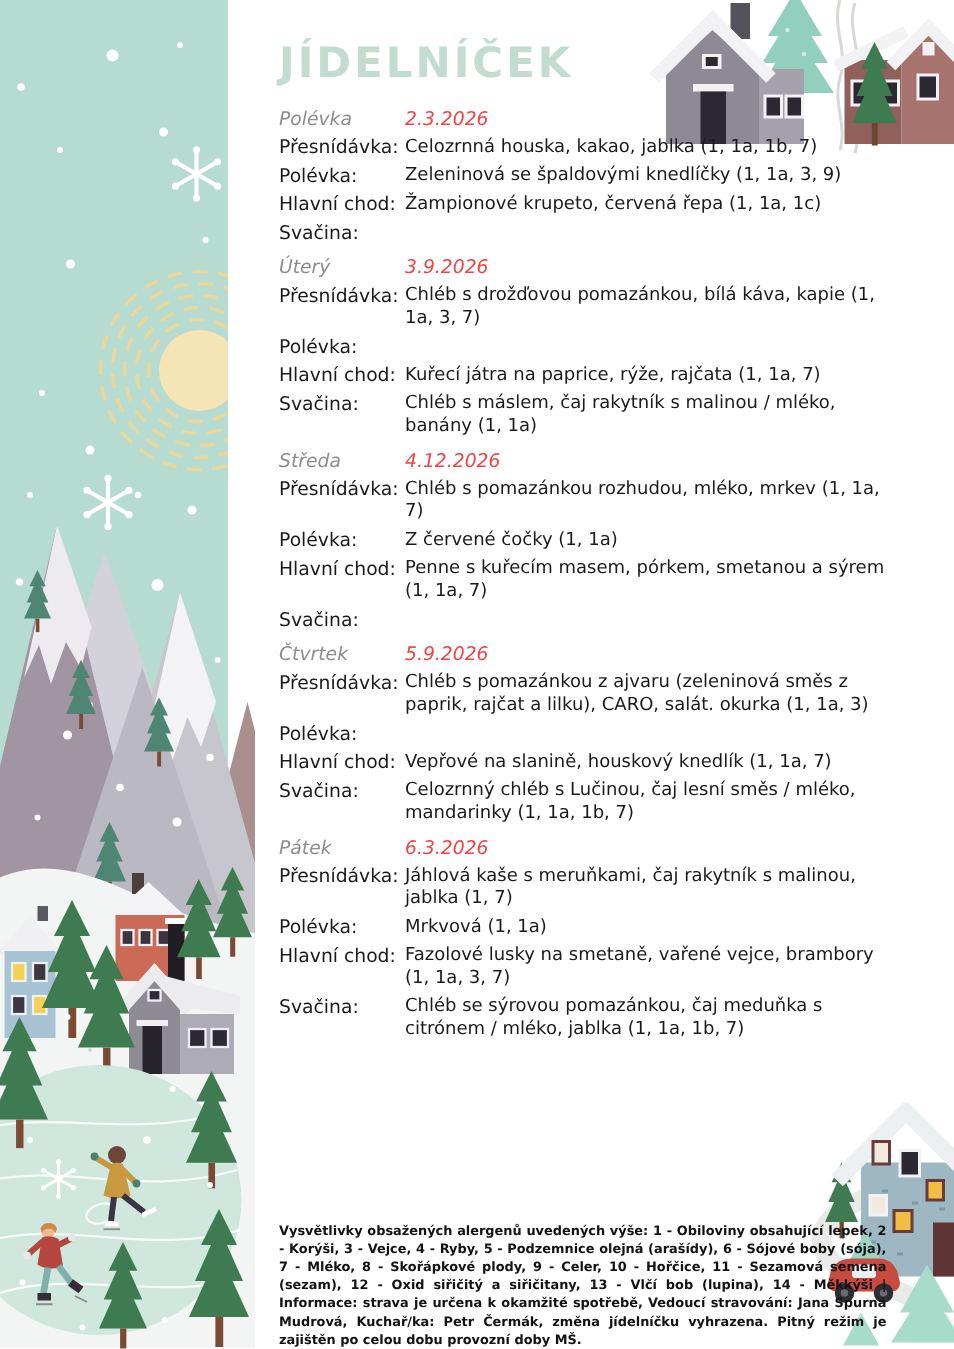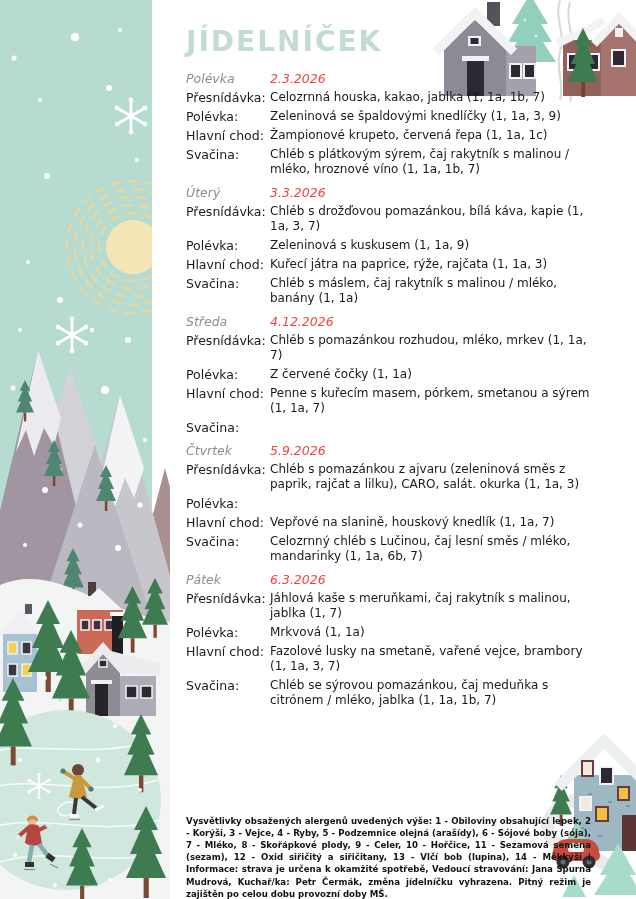--- a/index.html
+++ b/index.html
@@ -353,40 +353,38 @@
       <div class="meal">
         <div class="mlabel">Polévka:</div>
         <div class="mtext">Zeleninová se špaldovými knedlíčky (1, 1a, 3, 9)</div>
       </div>
       <div class="meal">
         <div class="mlabel">Hlavní chod:</div>
         <div class="mtext">Žampionové krupeto, červená řepa (1, 1a, 1c)</div>
       </div>
       <div class="meal">
         <div class="mlabel">Svačina:</div>
-        <div class="mtext">Chléb s plátkovým sýrem, čaj rakytník s malinou / mléko, hroznové víno (1, 1a, 1b, 7)</div>
       </div>
     </div>
 
     <div class="day">
       <div class="day-header">
         <div class="day-name">Úterý</div>
-        <div class="day-date">3.3.2026</div>
+        <div class="day-date">3.9.2026</div>
       </div>
       <div class="meal">
         <div class="mlabel">Přesnídávka:</div>
         <div class="mtext">Chléb s drožďovou pomazánkou, bílá káva, kapie (1, 1a, 3, 7)</div>
       </div>
       <div class="meal">
         <div class="mlabel">Polévka:</div>
-        <div class="mtext">Zeleninová s kuskusem (1, 1a, 9)</div>
       </div>
       <div class="meal">
         <div class="mlabel">Hlavní chod:</div>
-        <div class="mtext">Kuřecí játra na paprice, rýže, rajčata (1, 1a, 3)</div>
+        <div class="mtext">Kuřecí játra na paprice, rýže, rajčata (1, 1a, 7)</div>
       </div>
       <div class="meal">
         <div class="mlabel">Svačina:</div>
         <div class="mtext">Chléb s máslem, čaj rakytník s malinou / mléko, banány (1, 1a)</div>
       </div>
     </div>
 
     <div class="day">
       <div class="day-header">
         <div class="day-name">Středa</div>
@@ -420,21 +418,21 @@
       </div>
       <div class="meal">
         <div class="mlabel">Polévka:</div>
       </div>
       <div class="meal">
         <div class="mlabel">Hlavní chod:</div>
         <div class="mtext">Vepřové na slanině, houskový knedlík (1, 1a, 7)</div>
       </div>
       <div class="meal">
         <div class="mlabel">Svačina:</div>
-        <div class="mtext">Celozrnný chléb s Lučinou, čaj lesní směs / mléko, mandarinky (1, 1a, 6b, 7)</div>
+        <div class="mtext">Celozrnný chléb s Lučinou, čaj lesní směs / mléko, mandarinky (1, 1a, 1b, 7)</div>
       </div>
     </div>
 
     <div class="day">
       <div class="day-header">
         <div class="day-name">Pátek</div>
         <div class="day-date">6.3.2026</div>
       </div>
       <div class="meal">
         <div class="mlabel">Přesnídávka:</div>

